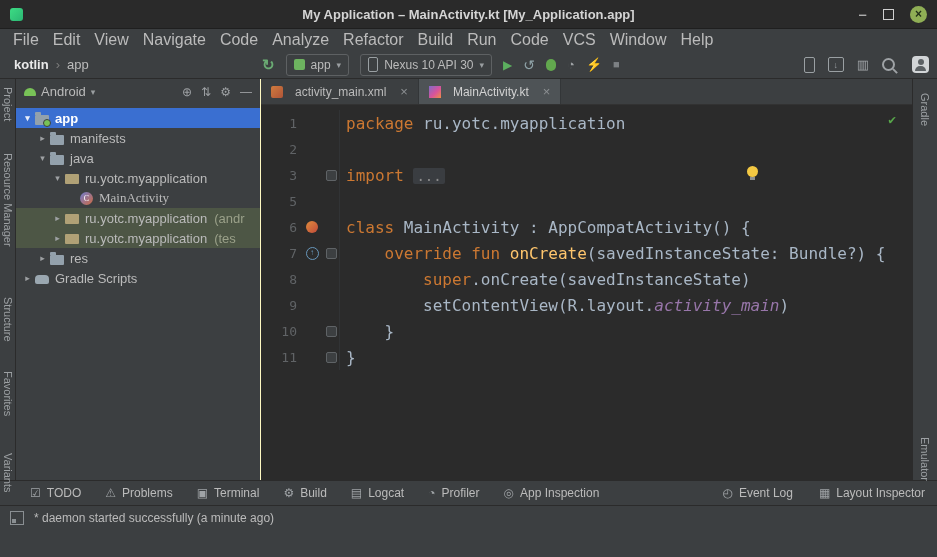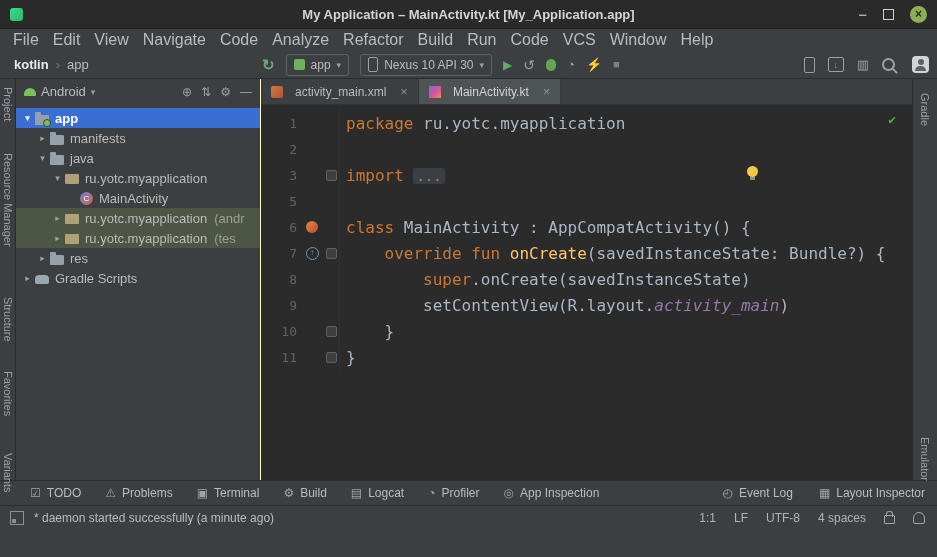--- a/index.html
+++ b/index.html
@@ -221,21 +221,21 @@
           <div class="trow" style="padding-left: 19px;">
             <span class="tchev">▾</span>
             <span class="ticon-slot ic-folder"></span>
             <span class="tlabel">java</span>
           </div>
           <div class="trow" style="padding-left: 34px;">
             <span class="tchev">▾</span>
             <span class="ticon-slot ic-package"></span>
             <span class="tlabel">ru.yotc.myapplication</span>
           </div>
-          <div class="trow" style="padding-left: 49px;">
+          <div class="trow" style="padding-left: 49px; font-family: Liberation Serif, serif;">
             <span class="tchev"></span>
             <span class="ticon-slot ic-class"></span>
             <span class="tlabel">MainActivity</span>
           </div>
           <div class="trow highlight" style="padding-left: 34px;">
             <span class="tchev">▸</span>
             <span class="ticon-slot ic-package"></span>
             <span class="tlabel">ru.yotc.myapplication</span>
             <span class="tsuffix">(andr</span>
           </div>
@@ -396,23 +396,15 @@
         <span class="bb-item">
           <span class="bb-glyph">▦</span>
           <span class="bb-label">Layout Inspector</span>
         </span>
       </span>
   </div>
 
   <div class="statusbar">
     <span class="sb-corner"></span>
     <span class="sb-msg">* daemon started successfully (a minute ago)</span>
-    <span class="sb-right">
-      <span>1:1</span>
-      <span>LF</span>
-      <span>UTF-8</span>
-      <span>4 spaces</span>
-      <span class="lock"></span>
-      <span class="bell"></span>
-    </span>
   </div>
 
 </div>
 
 </body></html>

